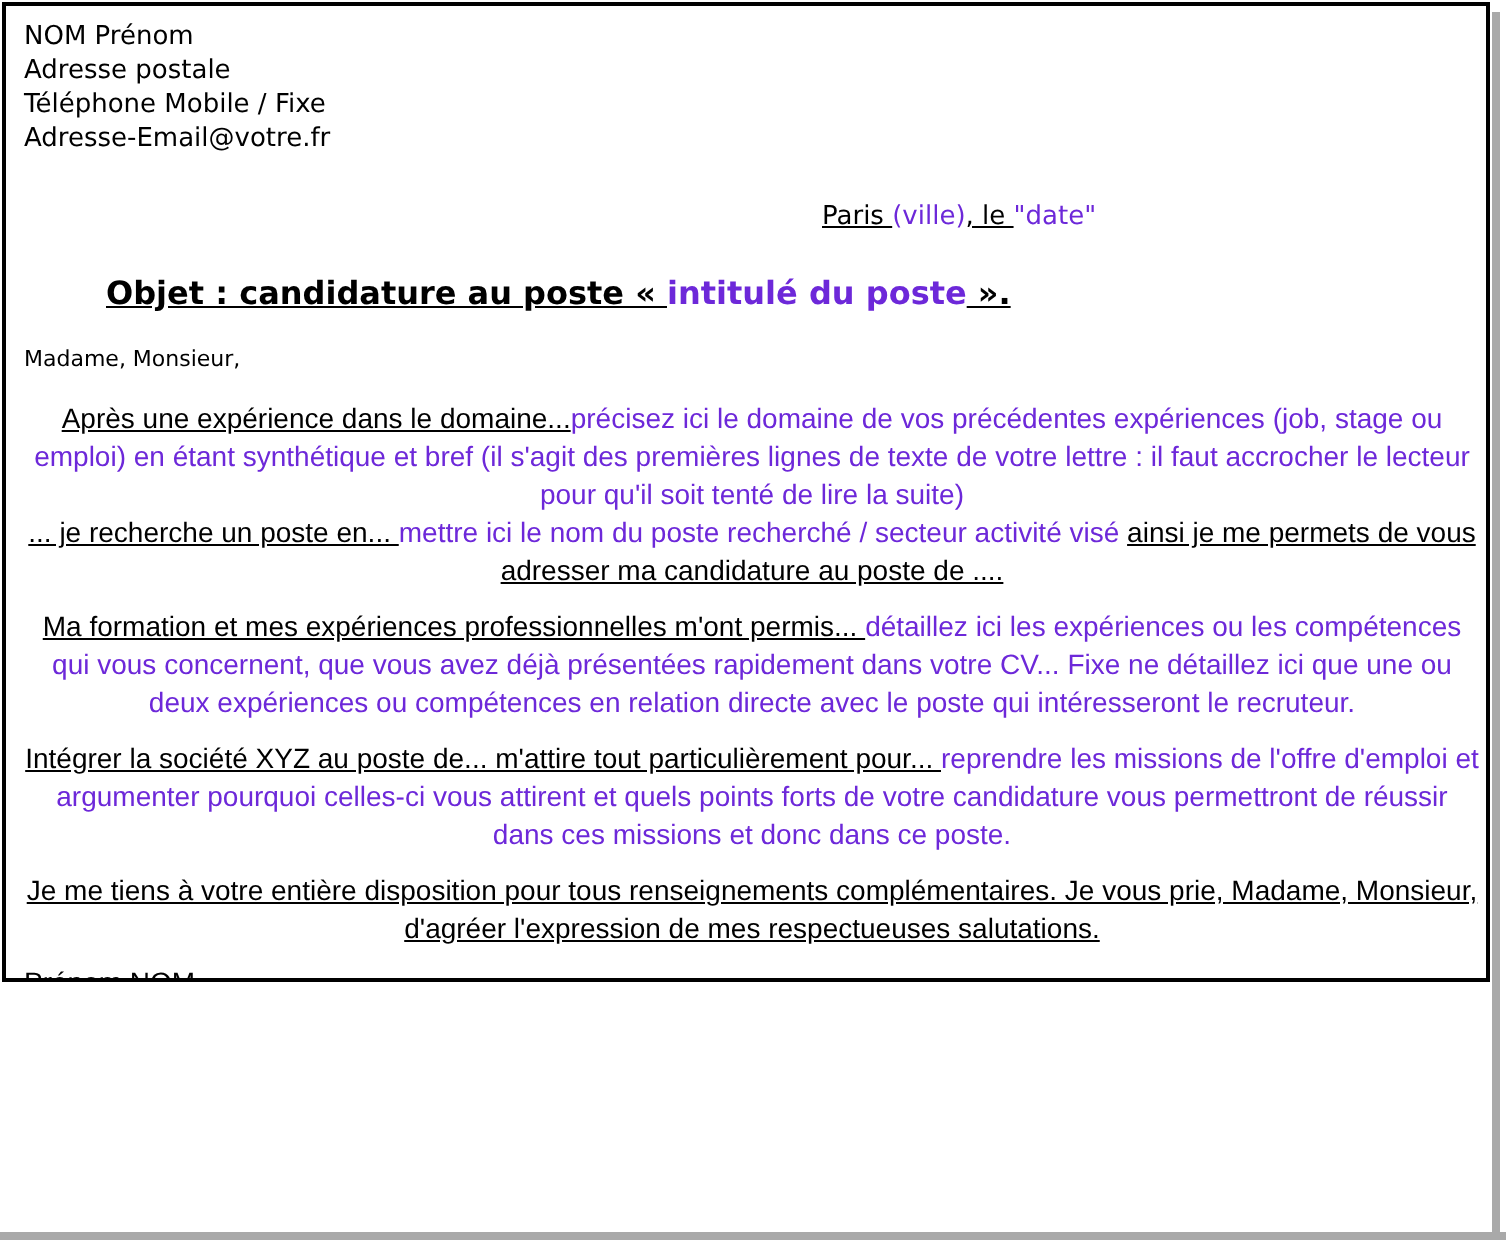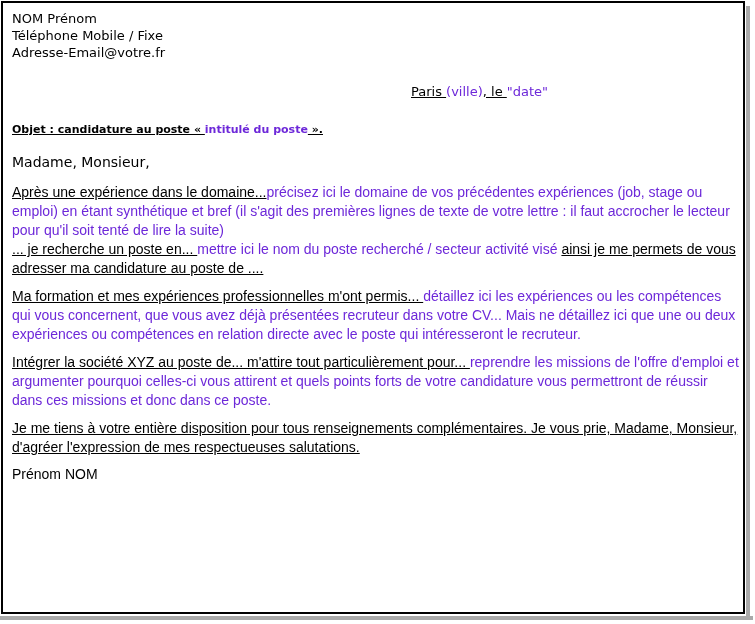--- a/index.html
+++ b/index.html
@@ -13,21 +13,21 @@
     position: relative;
     overflow: hidden;
     font-family: "DejaVu Sans", sans-serif;
     color: #000000;
   }
   .frame {
     position: absolute;
     left: 1px;
     top: 1px;
     width: 744px;
-    height: 613px;
+    height: 490px;
     box-sizing: border-box;
     border: 2px solid #000000;
     background: #ffffff;
     padding: 5px 3px 0 9px;
     overflow: hidden;
   }
   .shadow-bottom {
     position: absolute;
     left: 0;
     top: 616px;
@@ -58,67 +58,69 @@
   }
   .dateline {
     margin-top: 22px;
     margin-left: 399px;
     font-size: 13px;
     line-height: 17px;
     white-space: nowrap;
   }
   .objet {
     margin-top: 21px;
-    font-size: 11px;
+    font-size: 16px;
     line-height: 18px;
     font-weight: bold;
+    margin-left: 41px;
   }
   .salutation {
     margin-top: 15px;
-    font-size: 14px;
+    font-size: 11px;
     line-height: 17px;
   }
   .paragraphs {
     font-family: "Liberation Sans", sans-serif;
     font-size: 14px;
     line-height: 19px;
   }
-  .para { margin-top: 9px; }
+  .para { margin-top: 9px; text-align: center; }
   .para.first { margin-top: 12px; }
   .ph { color: #6d28d9; }
   .tx { color: #000000; text-decoration: underline; }
   .signature {
     font-family: "Liberation Sans", sans-serif;
     font-size: 14px;
     line-height: 19px;
     margin-top: 8px;
     padding-right: 5px;
   }
 </style>
 </head>
 <body>
 
 <div class="frame">
 
   <div class="sender">
     <div>NOM Prénom</div>
+    <div>Adresse postale</div>
     <div>Téléphone Mobile / Fixe</div>
     <div>Adresse-Email@votre.fr</div>
   </div>
 
 
   <div class="dateline"><span class="tx">Paris </span><span class="ph">(ville)</span><span class="tx">, le </span><span class="ph">"date"</span></div>
 
   <div class="objet"><span class="tx">Objet : candidature au poste « </span><span class="ph">intitulé du poste</span><span class="tx"> ».</span></div>
 
   <div class="salutation">Madame, Monsieur,</div>
 
   <div class="paragraphs">
     <div class="para first"><span class="tx">Après une expérience dans le domaine...</span><span class="ph">précisez ici le domaine de vos précédentes expériences (job, stage ou emploi) en étant synthétique et bref (il s'agit des premières lignes de texte de votre lettre : il faut accrocher le lecteur pour qu'il soit tenté de lire la suite)</span><br><span class="tx">... je recherche un poste en... </span><span class="ph">mettre ici le nom du poste recherché / secteur activité visé </span><span class="tx">ainsi je me permets de vous adresser ma candidature au poste de ....</span></div>
-    <div class="para"><span class="tx">Ma formation et mes expériences professionnelles m'ont permis... </span><span class="ph">détaillez ici les expériences ou les compétences qui vous concernent, que vous avez déjà présentées recruteur dans votre CV... Mais ne détaillez ici que une ou deux expériences ou compétences en relation directe avec le poste qui intéresseront le recruteur.</span></div>
+    <div class="para"><span class="tx">Ma formation et mes expériences professionnelles m'ont permis... </span><span class="ph">détaillez ici les expériences ou les compétences qui vous concernent, que vous avez déjà présentées rapidement dans votre CV... Fixe ne détaillez ici que une ou deux expériences ou compétences en relation directe avec le poste qui intéresseront le recruteur.</span></div>
     <div class="para"><span class="tx">Intégrer la société XYZ au poste de... m'attire tout particulièrement pour... </span><span class="ph">reprendre les missions de l'offre d'emploi et argumenter pourquoi celles-ci vous attirent et quels points forts de votre candidature vous permettront de réussir dans ces missions et donc dans ce poste.</span></div>
     <div class="para"><span class="tx">Je me tiens à votre entière disposition pour tous renseignements complémentaires. Je vous prie, Madame, Monsieur, d'agréer l'expression de mes respectueuses salutations.</span></div>
   </div>
 
   <div class="signature">Prénom NOM</div>
 
 </div>
 
 <div class="shadow-bottom"></div>
 <div class="shadow-right"></div>

